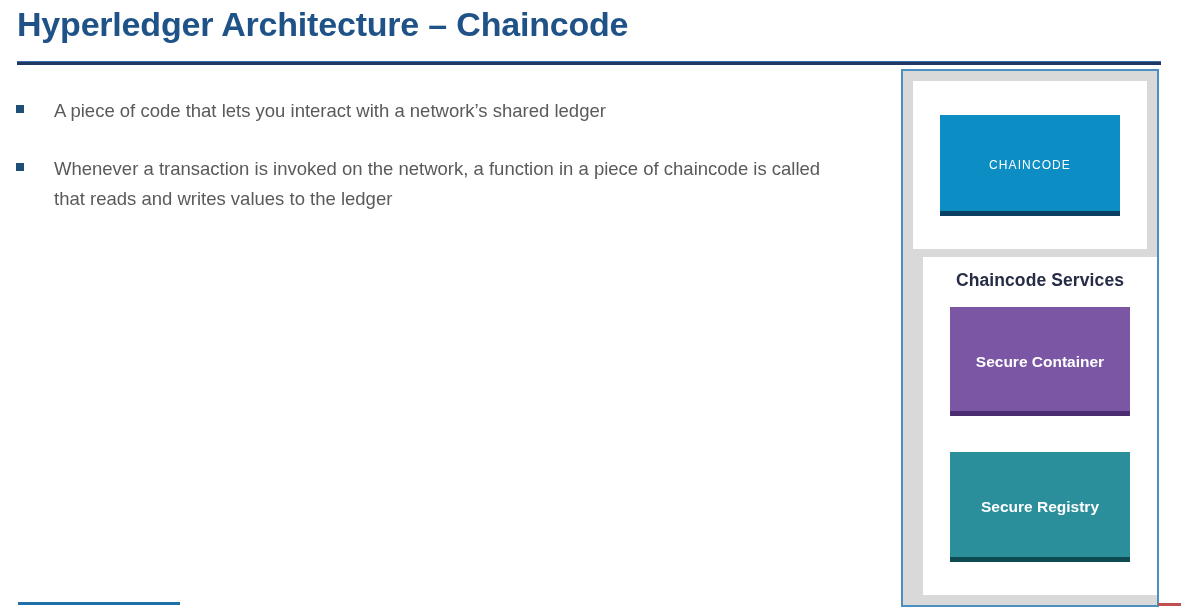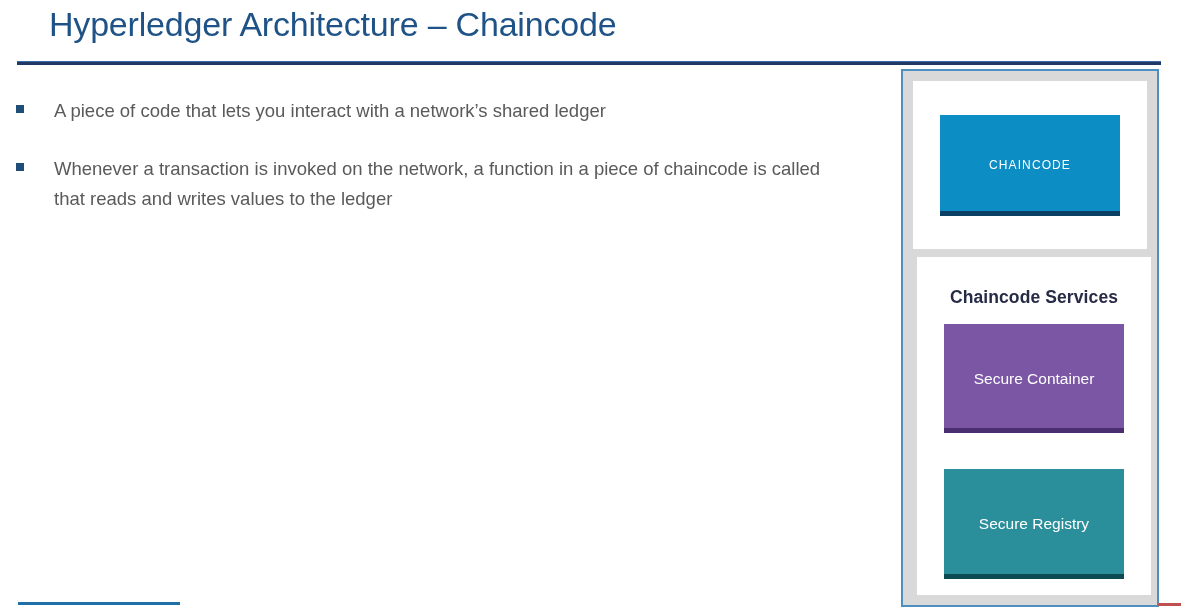--- a/index.html
+++ b/index.html
@@ -25,26 +25,25 @@
     background: #ffffff;
   }
 
   
   .slide-title {
     position: absolute;
     left: 17px;
     top: 4px;
     width: 900px;
     font-size: 34px;
-    font-weight: normal;
+    font-weight: bold;
     color: #1F5387;
     letter-spacing: -0.2px;
     line-height: 1.22;
     white-space: nowrap;
-    margin-left: 32px;
   }
   .title-rule {
     position: absolute;
     left: 17px;
     top: 61px;
     width: 1144px;
     height: 3px;
     background: #1F3864;
     border-top: 1px solid #3C6CA8;
   }
@@ -106,46 +105,46 @@
     position: absolute;
     left: 0; top: 0;
     width: 100%;
     height: 168px;
     display: flex;
     align-items: center;
     justify-content: center;
   }
   .panel-services {
     position: absolute;
-    left: 4px;
+    left: 10px;
     top: 176px;
     width: 100%;
     bottom: 0;
-    padding-top: 30px;
+    padding-top: 13px;
     box-sizing: border-box;
   }
   .services-heading {
     text-align: center;
     font-size: 17.5px;
     font-weight: bold;
     color: #262B46;
     letter-spacing: 0.1px;
     margin: 0 0 16px 0;
   }
 
   
   .block {
     position: relative;
     width: 180px;
     margin: 0 auto;
     color: #ffffff;
     display: flex;
     align-items: center;
     justify-content: center;
-    font-weight: normal;
+    font-weight: bold;
     box-sizing: border-box;
   }
   .block::after {
     content: "";
     position: absolute;
     left: 0; right: 0; bottom: 0;
     height: 5px;
   }
   .block-chaincode {
     height: 101px;

